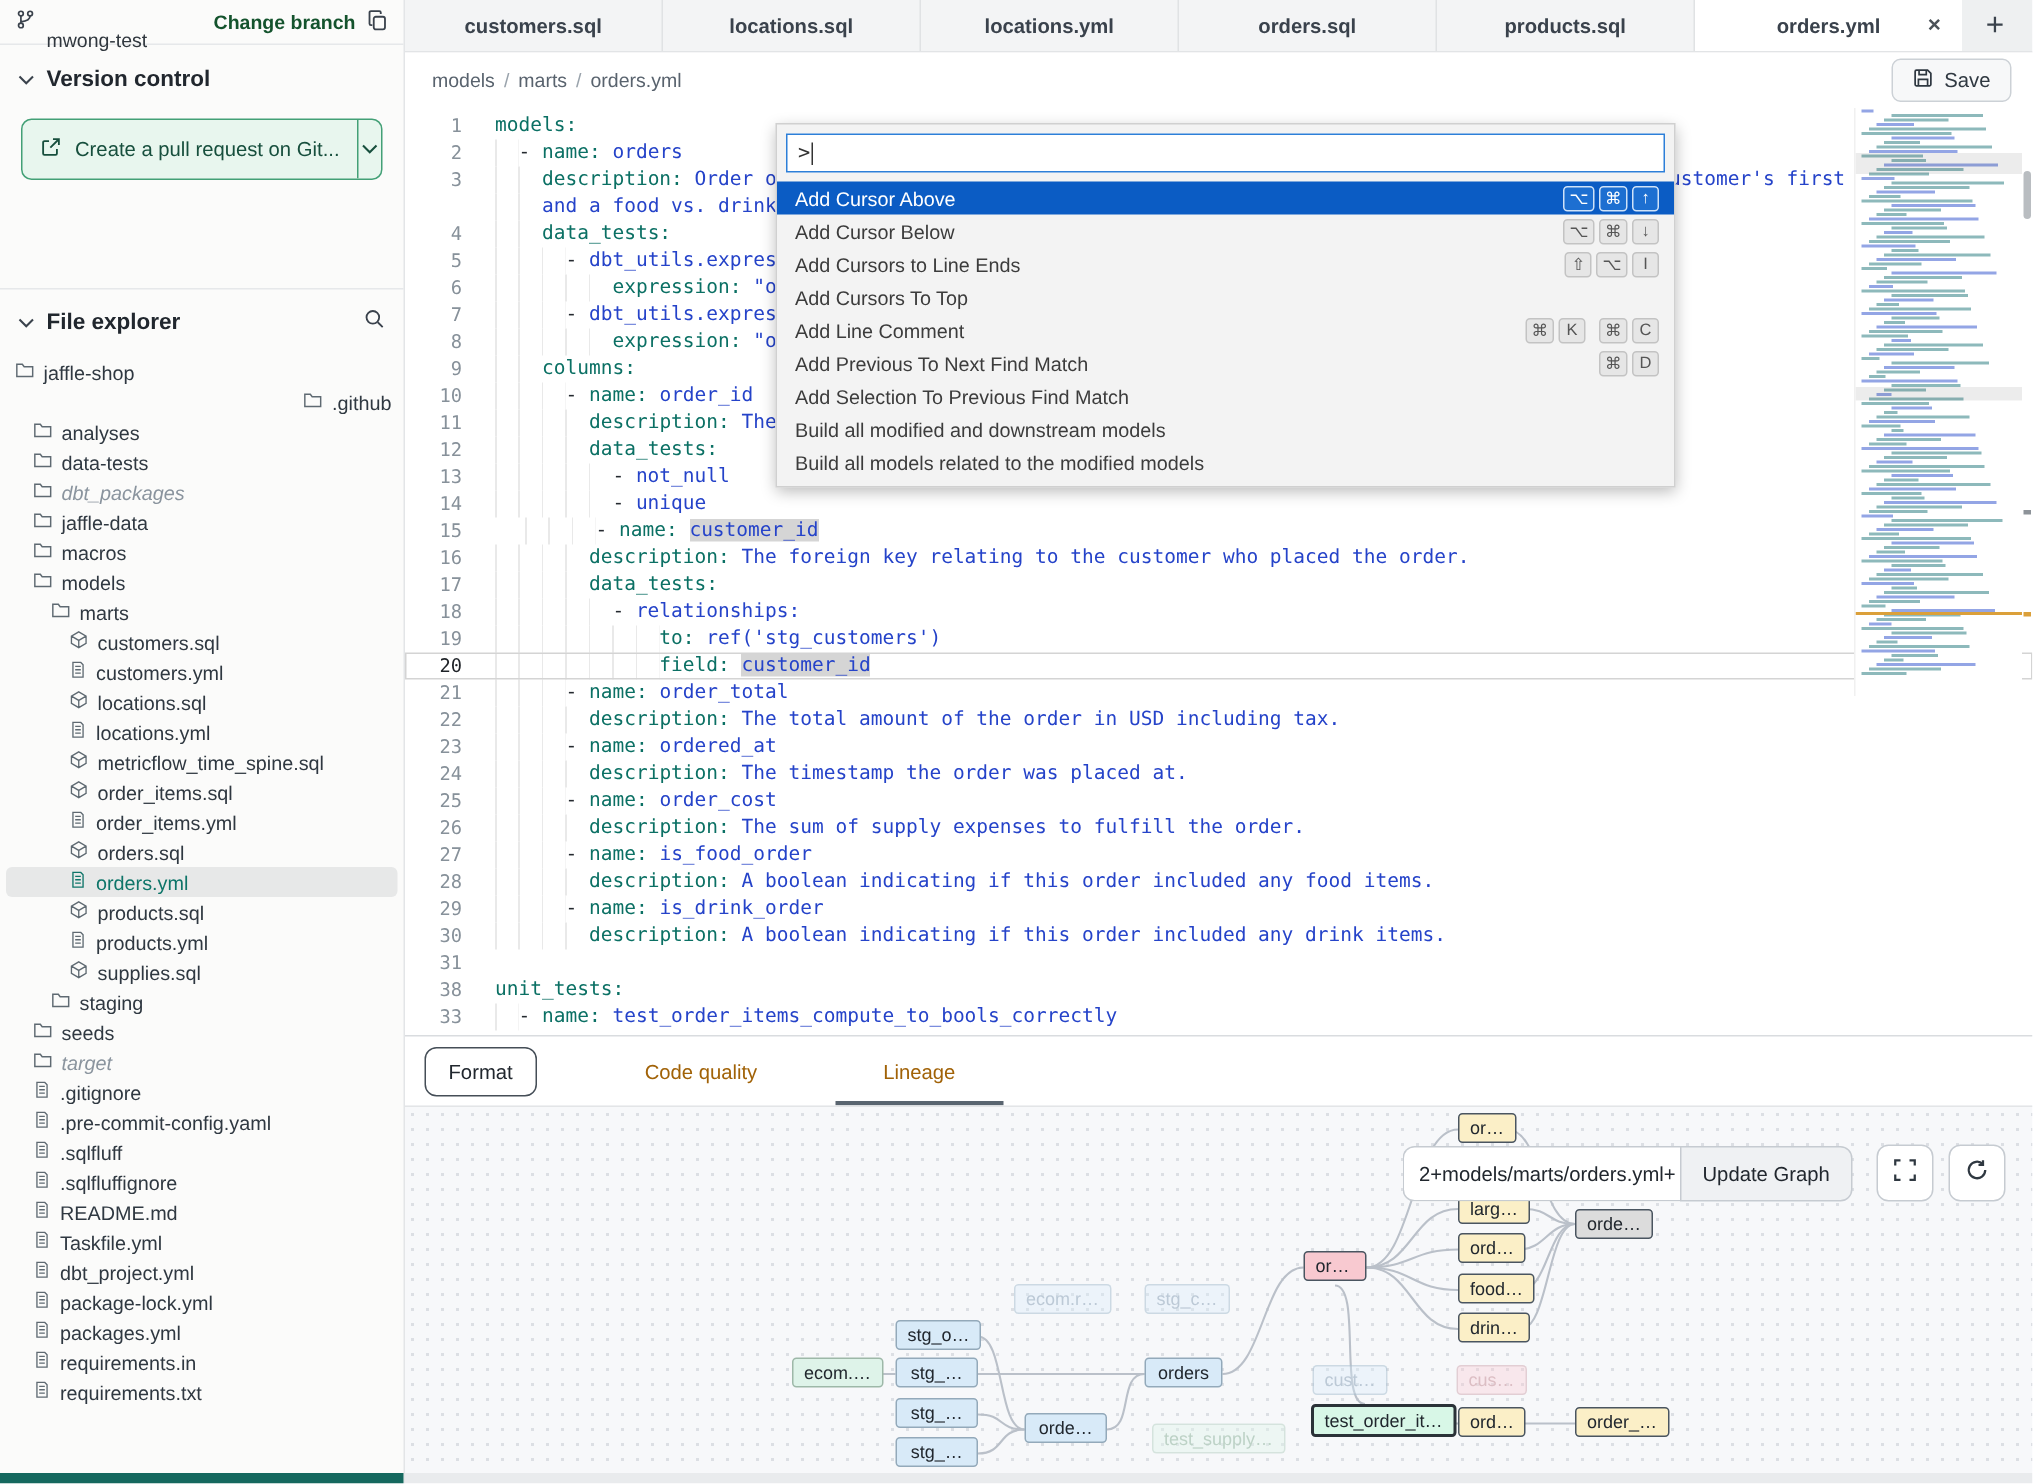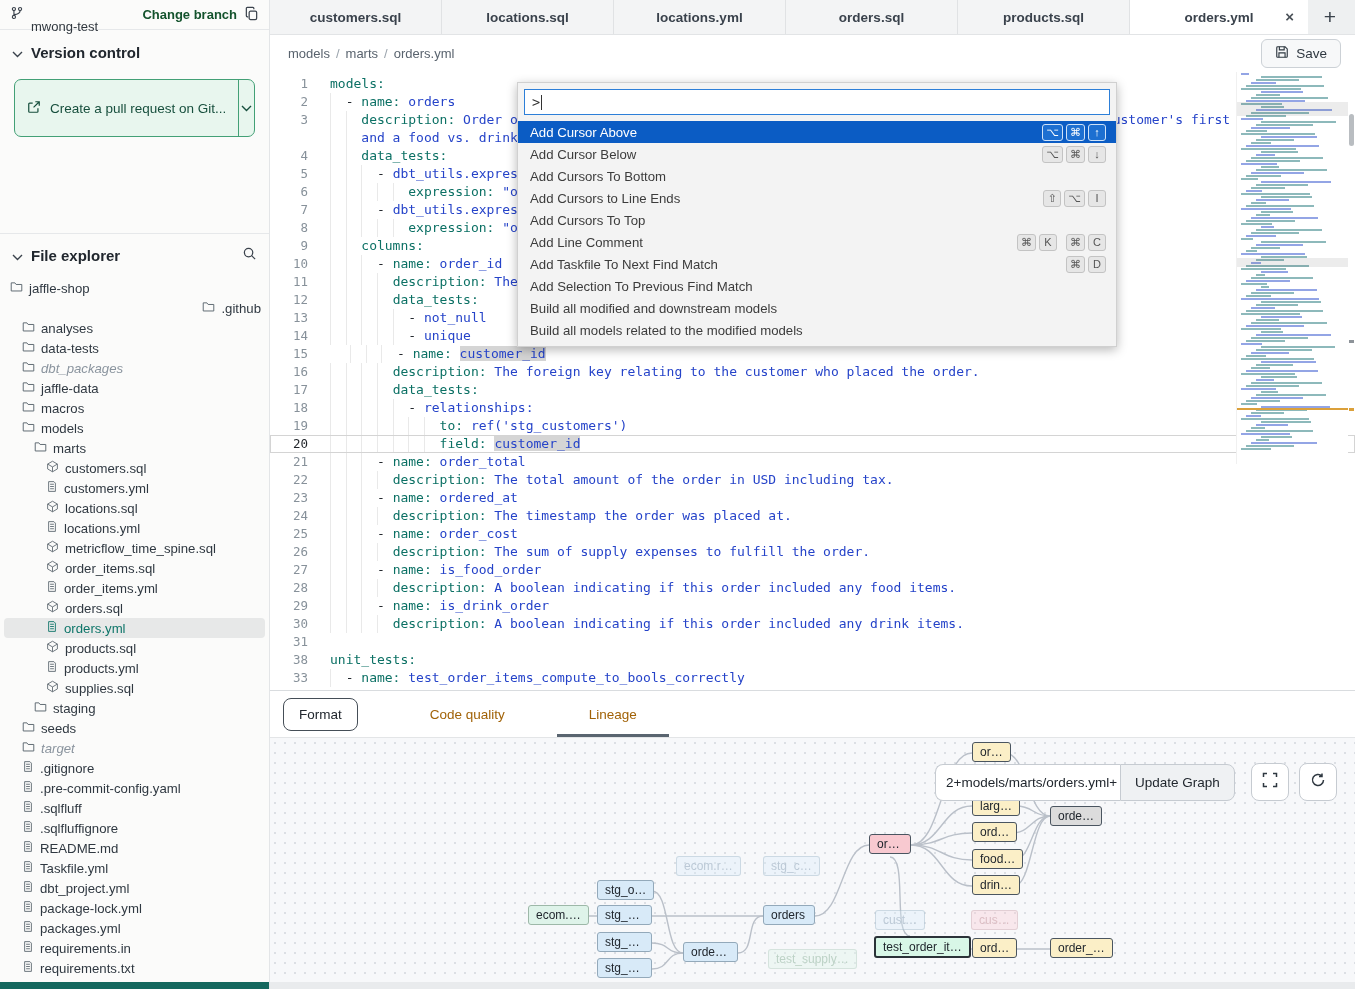--- a/index.html
+++ b/index.html
@@ -11,27 +11,27 @@
   #sidebar { width:270px; min-width:270px; height:100%; background:#fbfbfa;
     border-right:1px solid #e3e5e7; display:flex; flex-direction:column; position:relative; }
   .sb-top { height:30px; display:flex; align-items:center; padding:0 10px; gap:7px;
     border-bottom:1px solid #e6e8ea; font-size:13px; color:#30373e; }
   .sb-top .branch-name { flex:0 0 auto;margin-top:23px; }
   .sb-top .spacer { flex:1; }
   .link-teal { color:#14532d; font-weight:700; font-size:13px; cursor:pointer; }
   .sec-hdr { display:flex; align-items:center; gap:8px; padding:14px 12px 10px 12px;
     font-size:15px; font-weight:700; color:#21272e; }
   .sec-hdr .spacer { flex:1; }
-  .pr-btn { margin:8px 14px 0 14px; height:58px; display:flex; align-items:stretch;
+  .pr-btn { margin:8px 14px 12px 14px; height:41px; display:flex; align-items:stretch;
     background:#e8f6ee; border:1px solid #43a076; border-radius:7px; overflow:hidden; }
   .pr-btn .main { flex:1; display:flex; align-items:center; gap:9px; padding:0 12px;
     font-size:13.5px; color:#174f3d; cursor:pointer; white-space:nowrap; }
   .pr-btn .caret { width:38px; border-left:1px solid #43a076; display:flex;
     align-items:center; justify-content:center; cursor:pointer; }
-  #vc-section { border-bottom:1px solid #e6e8ea; padding-bottom:96px; }
+  #vc-section { border-bottom:1px solid #e6e8ea; padding-bottom:60px; }
   #tree { flex:1; overflow:hidden; padding:4px 4px 0 4px; }
   .titem { height:20px; display:flex; align-items:center; gap:6px; font-size:13.2px;
     color:#2f3841; padding:0 4px; border-radius:4px; cursor:pointer; white-space:nowrap; }
   .titem.muted { color:#8a949e; font-style:italic; }
   .titem.sel { background:#e7e8e8; color:#0e7569; }
   .titem.sel svg * { stroke:#0e7569; }
   .titem svg { flex:0 0 auto; }
   #sb-strip { position:absolute; left:0; bottom:0; width:100%; height:7px; background:#15685e; }
 
   
@@ -108,21 +108,21 @@
   .btab:first-of-type { margin-left:30px; }
   .btab.active::after { content:""; position:absolute; left:10px; right:10px; bottom:0;
     height:3px; background:#5a6570; }
 
   #lineage { position:relative; flex:1; background:#f7f8fa;
     background-image:radial-gradient(#dcdfe4 1px, transparent 1px); background-size:10px 10px;
     border-top:1px solid #e3e5e7; overflow:hidden; }
   #edges { position:absolute; left:0; top:0; z-index:1; }
   .lnode { position:absolute; z-index:2; font-size:12px; padding:2px 7px; border-radius:3px;
     white-space:nowrap; color:#21272e; cursor:pointer; }
-  .n-blue  { background:#d8eaf8; border:1px solid #93a9ba; }
+  .n-blue  { background:#d8eaf8; border:1px solid #93a9ba;text-align:center; }
   .n-green { background:#def3e9; border:1px solid #9db8a8; }
   .n-yellow{ background:#fbefc7; border:1px solid #4a5560; }
   .n-pink  { background:#f8c9d0; border:1px solid #4a5560; }
   .n-gray  { background:#dcdcdc; border:1px solid #4a5560; }
   .n-greensel { background:#d8f7e7; border:2px solid #2b3238; font-weight:400; }
   .n-ghost-blue { background:rgba(216,234,248,.35); border:1px solid rgba(147,169,186,.35); color:#bcc9d6; }
   .n-ghost-pink { background:rgba(248,201,208,.35); border:1px solid rgba(180,150,155,.3); color:#dcbec4; }
   .n-ghost-green{ background:rgba(222,243,233,.4); border:1px solid rgba(157,184,168,.3); color:#bdd2c6; }
   #lin-toolbar { position:absolute; left:665px; top:26px; z-index:5; display:flex; }
   #lin-select { width:185px; height:37px; background:#fff; border:1px solid #c6cbd1;
@@ -755,24 +755,20 @@
             <div class="prow">
               <span>Add Cursor Below</span>
               <span class="spacer"></span>
               <span class="kgroup">
                 <span class="key">⌥</span>
                 <span class="key">⌘</span>
                 <span class="key">↓</span>
               </span>
             </div>
             <div class="prow">
-              <span>Add Cursors To Bottom</span>
-              <span class="spacer"></span>
-            </div>
-            <div class="prow">
               <span>Add Cursors to Line Ends</span>
               <span class="spacer"></span>
               <span class="kgroup">
                 <span class="key">⇧</span>
                 <span class="key">⌥</span>
                 <span class="key">I</span>
               </span>
             </div>
             <div class="prow">
               <span>Add Cursors To Top</span>
@@ -784,21 +780,21 @@
               <span class="kgroup">
                 <span class="key">⌘</span>
                 <span class="key">K</span>
               </span>
               <span class="kgroup">
                 <span class="key">⌘</span>
                 <span class="key">C</span>
               </span>
             </div>
             <div class="prow">
-              <span>Add Taskfile To Next Find Match</span>
+              <span>Add Previous To Next Find Match</span>
               <span class="spacer"></span>
               <span class="kgroup">
                 <span class="key">⌘</span>
                 <span class="key">D</span>
               </span>
             </div>
             <div class="prow">
               <span>Add Selection To Previous Find Match</span>
               <span class="spacer"></span>
             </div>

